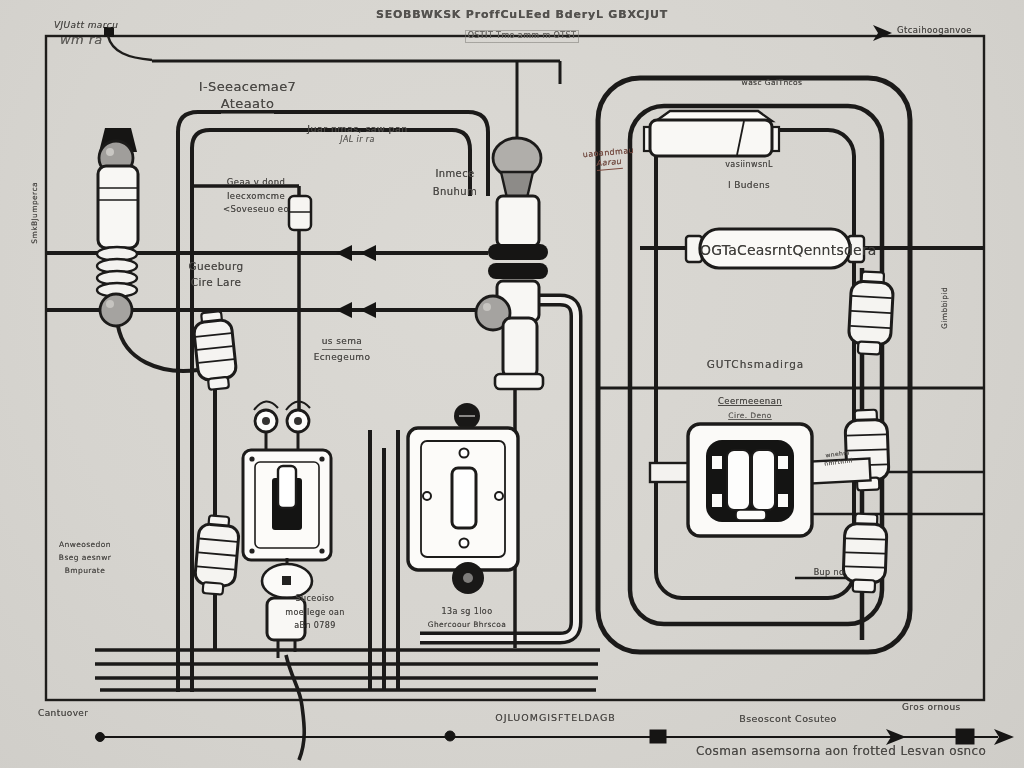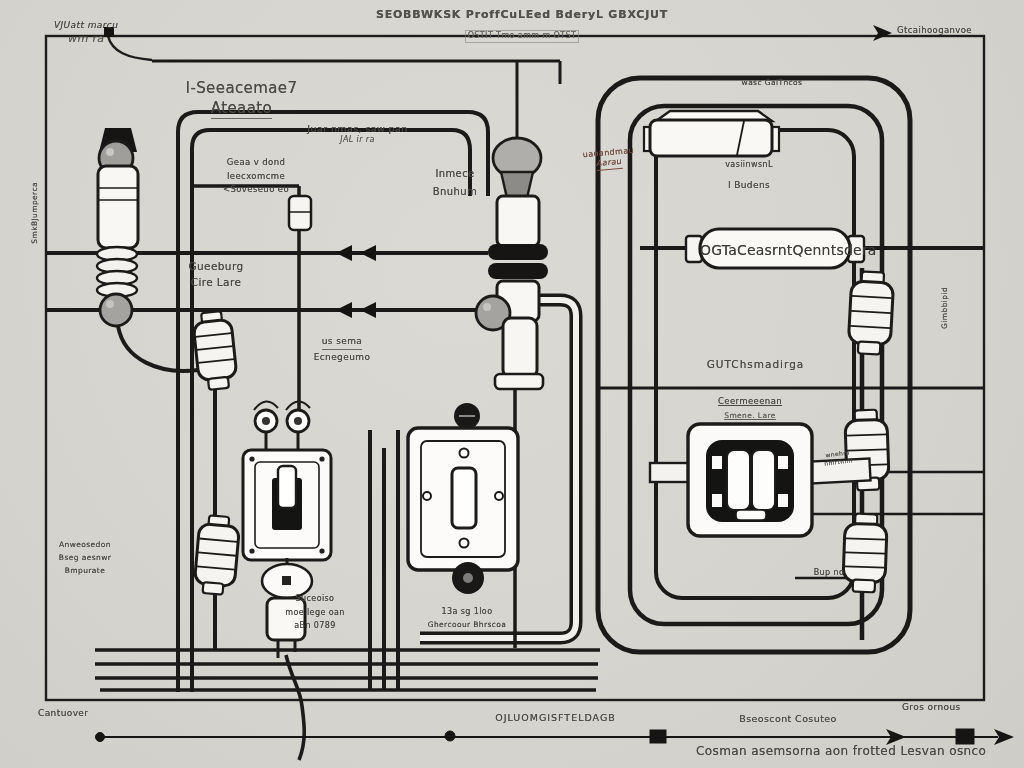--- a/index.html
+++ b/index.html
@@ -248,45 +248,45 @@
     <circle cx="450" cy="736" r="5"></circle>
     <rect x="650" y="730" width="16" height="13"></rect>
     <rect x="956" y="729" width="18" height="15"></rect>
     <polygon points="906,737 886,729 891,737 886,745" stroke="none"></polygon>
     <polygon points="1014,737 994,729 999,737 994,745" stroke="none"></polygon>
   </g>
 </svg>
 
 <div class="lbl left" style="left:54px;top:20px;width:120px;font-size:9px;font-style:italic;">
   <div>VJUatt marcu</div>
-  <div class="sub" style="font-size:11px;margin-left:14px;">wm ra</div>
+  <div class="sub" style="font-size:13px;margin-left:6px;">wm ra</div>
 </div>
 
 <div class="lbl" style="left:332px;top:8px;width:380px;">
   <div style="font-size:11px;font-weight:600;letter-spacing:.8px;color:#53514e;">SEOBBWKSK ProffCuLEed BderyL GBXCJUT</div>
   <div style="margin-top:1px;">
     <span class="boxed" style="font-size:8px;color:#6b6965;">OSTIT Tmo amm m OTST</span>
   </div>
 </div>
 
 <div class="lbl left" style="left:897px;top:25px;width:125px;font-size:8.5px;">
   <div>Gtcaihooganvoe</div>
 </div>
 
-<div class="lbl" style="left:184px;top:79px;width:115px;font-size:15px;">
+<div class="lbl" style="left:190px;top:79px;width:115px;font-size:13px;">
   <div>I-Seeacemae7</div>
   <div><span class="uline">Ateaato</span></div>
 </div>
 
 <div class="lbl" style="left:280px;top:123px;width:155px;">
   <div style="font-size:9.5px;">Juar nmas, saw pan</div>
   <div class="sub" style="font-size:8px;font-style:italic;text-align:center;">JAL ir ra</div>
 </div>
 
-<div class="lbl" style="left:172px;top:156px;width:168px;font-size:8.5px;line-height:1.6;">
+<div class="lbl" style="left:172px;top:176px;width:168px;font-size:8.5px;line-height:1.6;">
   <div>Geaa v dond</div>
   <div>Ieecxomcme</div>
   <div>&lt;Soveseuo eo</div>
 </div>
 
 <div class="lbl" style="left:412px;top:165px;width:86px;font-size:10px;line-height:1.8;">
   <div>Inmece</div>
   <div>Bnuhum</div>
 </div>
 
@@ -320,21 +320,21 @@
 <div class="lbl" style="left:700px;top:241px;width:150px;font-size:14px;letter-spacing:.2px;color:#3f3e3b;">
   <div>OGTaCeasrntQenntsdera</div>
 </div>
 
 <div class="lbl" style="left:678px;top:358px;width:155px;font-size:10.5px;letter-spacing:1px;">
   <div>GUTChsmadirga</div>
 </div>
 
 <div class="lbl" style="left:688px;top:394px;width:124px;line-height:1.8;text-decoration:underline;">
   <div style="font-size:8.5px;">Ceermeeenan</div>
-  <div class="sub" style="font-size:7.5px;">Smene. Lare</div>
+  <div class="sub" style="font-size:7.5px;">Cire. Deno</div>
 </div>
 
 <div class="lbl" style="left:812px;top:450px;width:52px;font-size:6px;transform:rotate(-7deg);line-height:1.4;">
   <div>wnehm</div>
   <div>nmrtinnl</div>
 </div>
 
 <div class="lbl" style="left:798px;top:568px;width:62px;font-size:8px;">
   <div>Bup no</div>
 </div>

